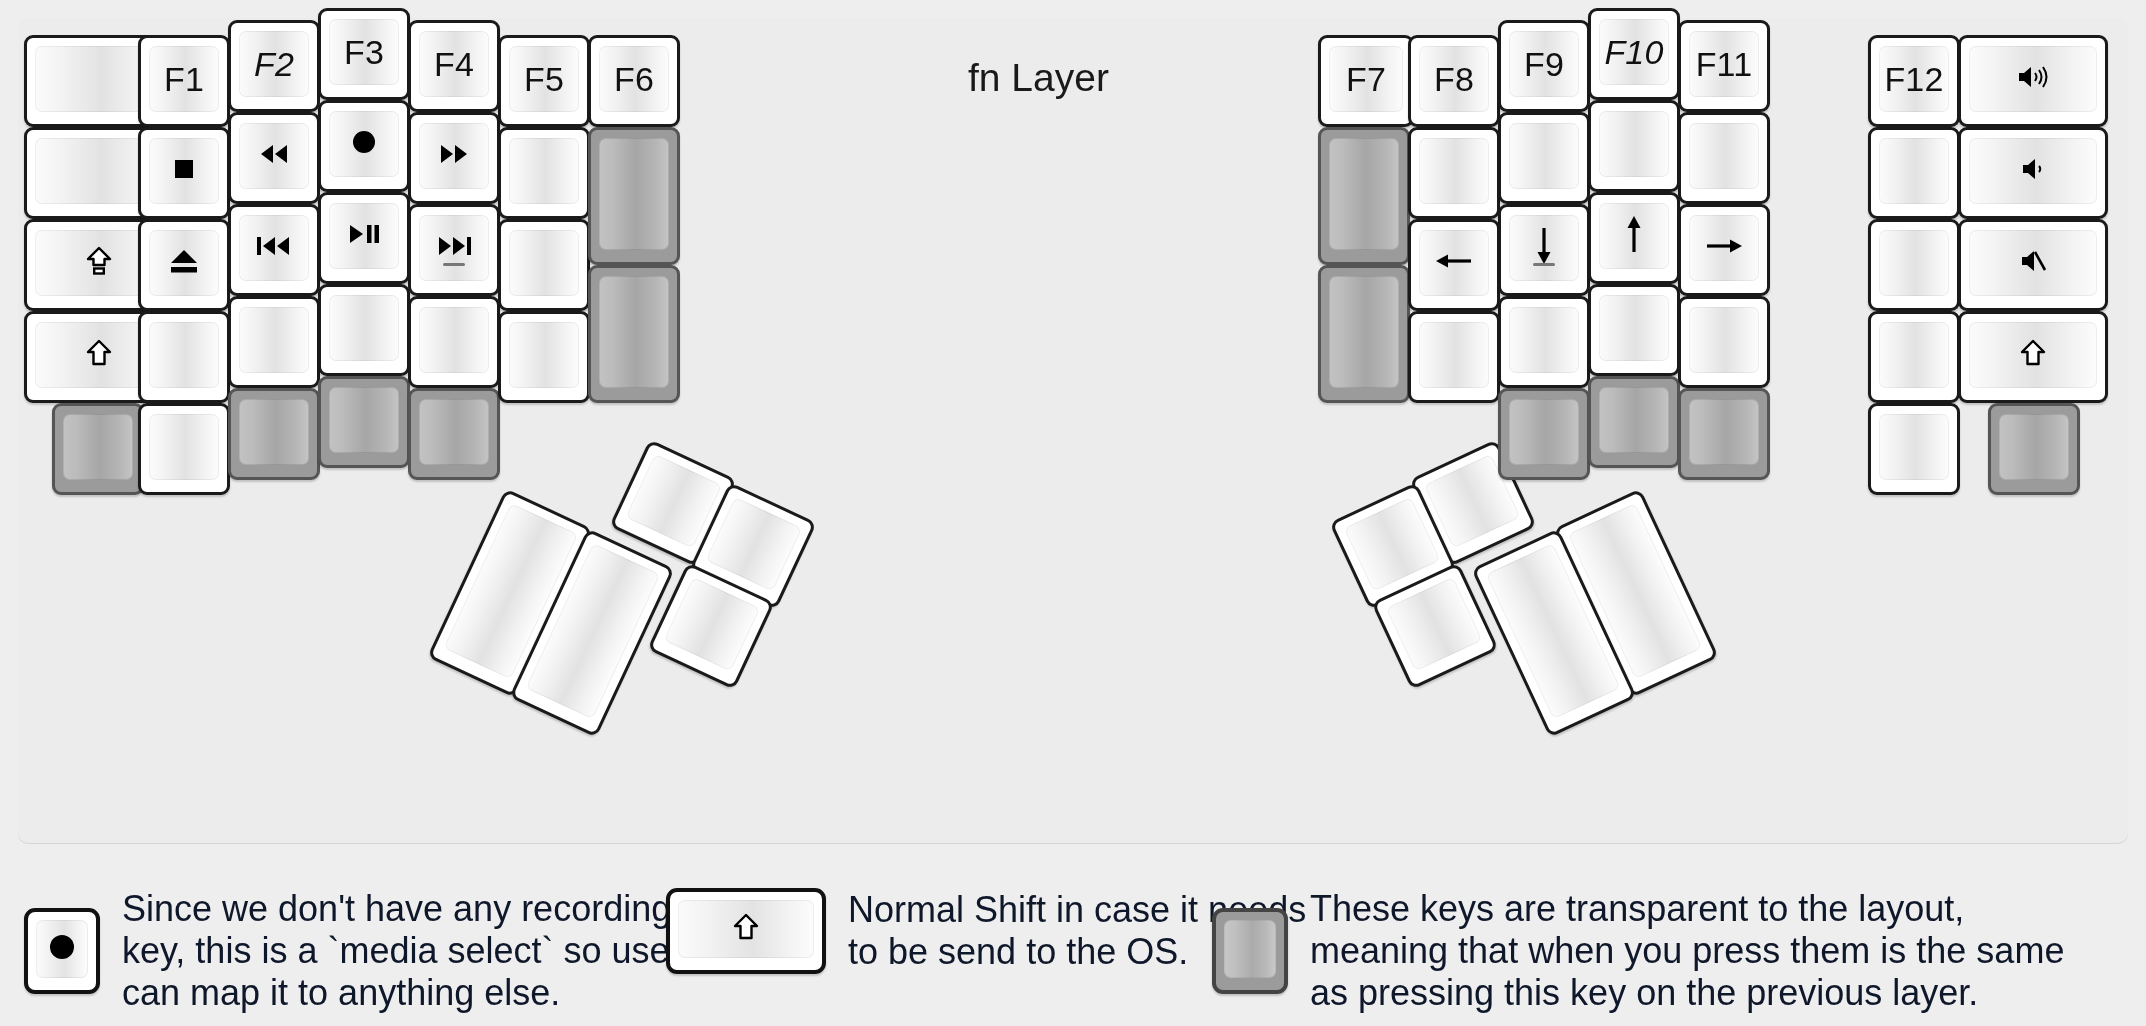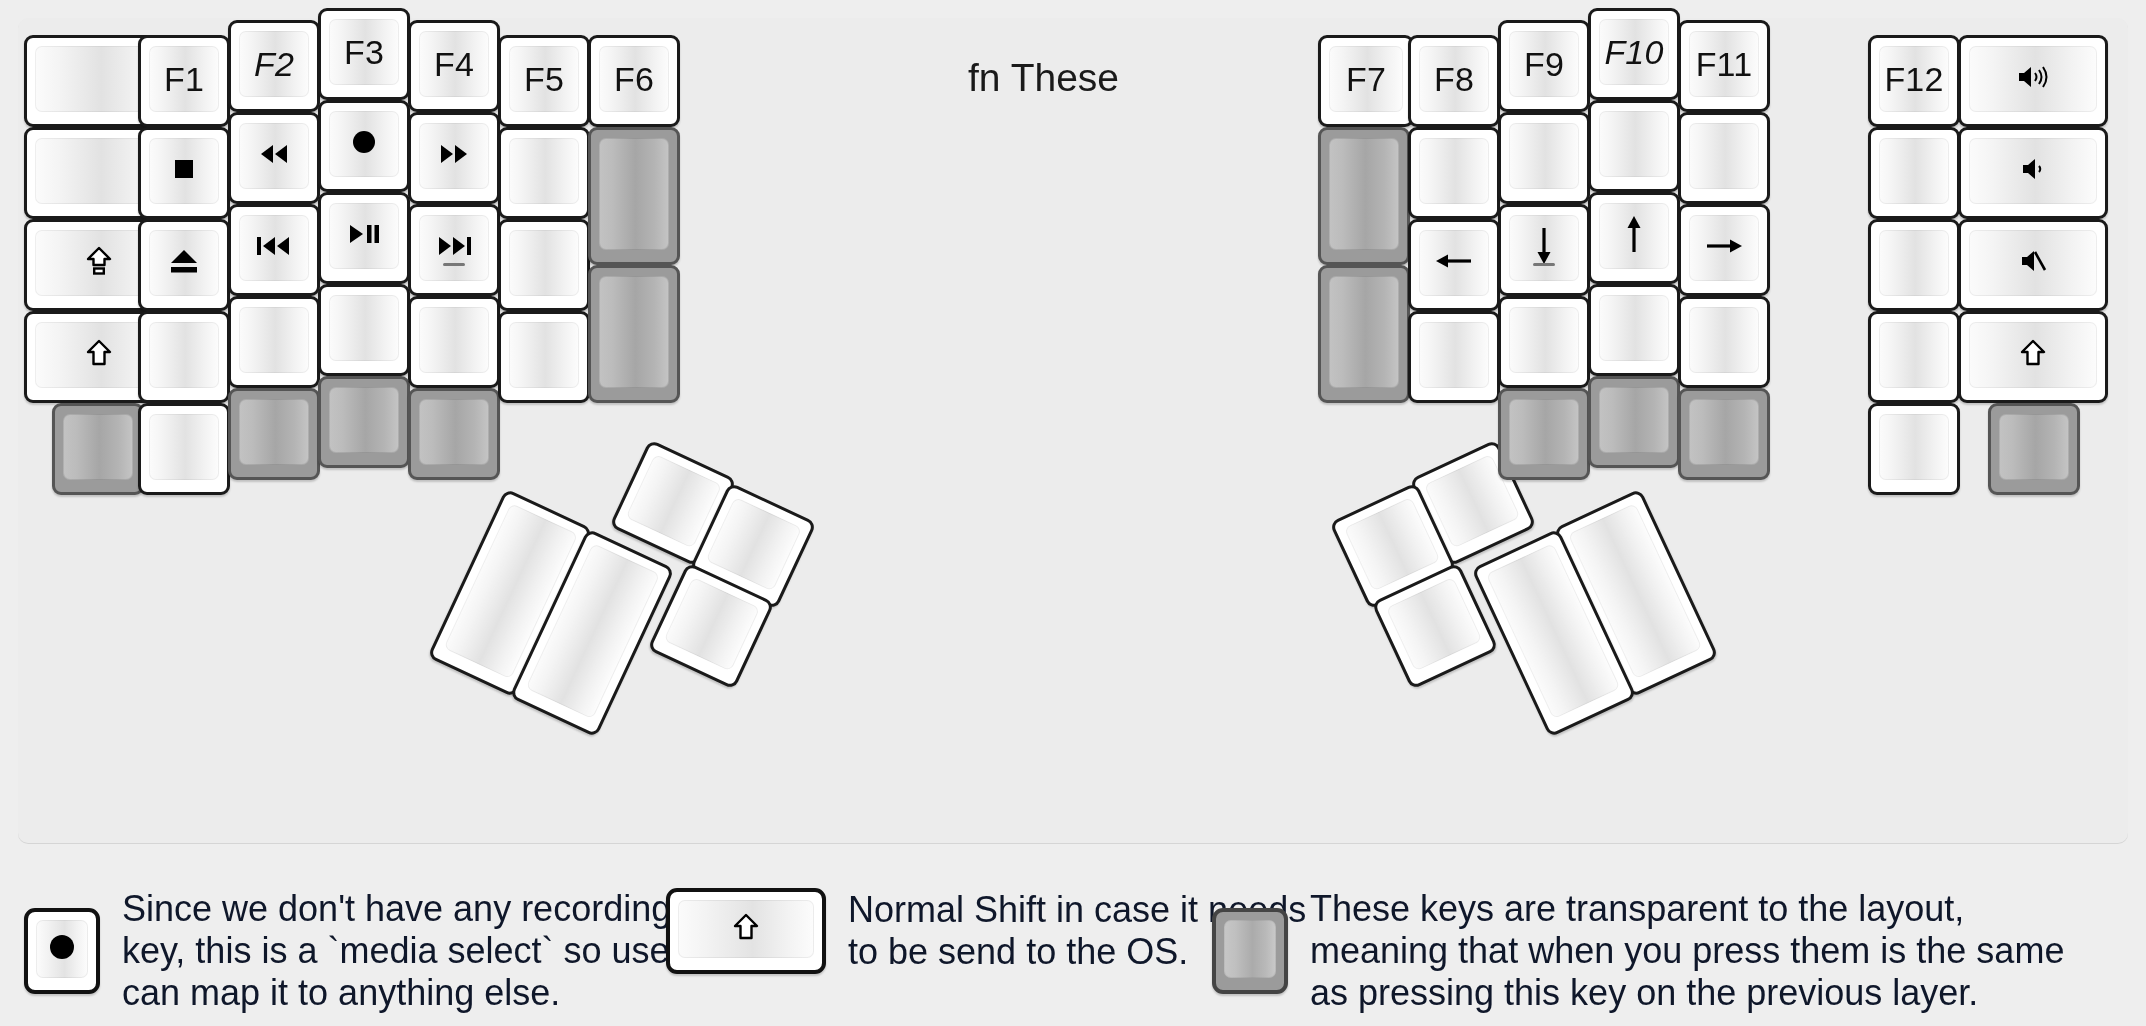--- a/index.html
+++ b/index.html
@@ -109,21 +109,21 @@
     white-space:pre-line;
   }
 </style>
 </head>
 <body>
 
 <div id="root">
 
   <div class="board"></div>
 
-  <div class="title" style="left:968px;top:58px;">fn These</div>
+  <div class="title" style="left:968px;top:58px;">fn Layer</div>
 
   <div class="key" style="left:24px;top:35px;width:150px;height:92px;">
       <div class="cap">
         <span class="legend"></span>
       </div>
     </div>
   <div class="key" style="left:24px;top:127px;width:150px;height:92px;">
       <div class="cap">
         <span class="legend"></span>
       </div>

